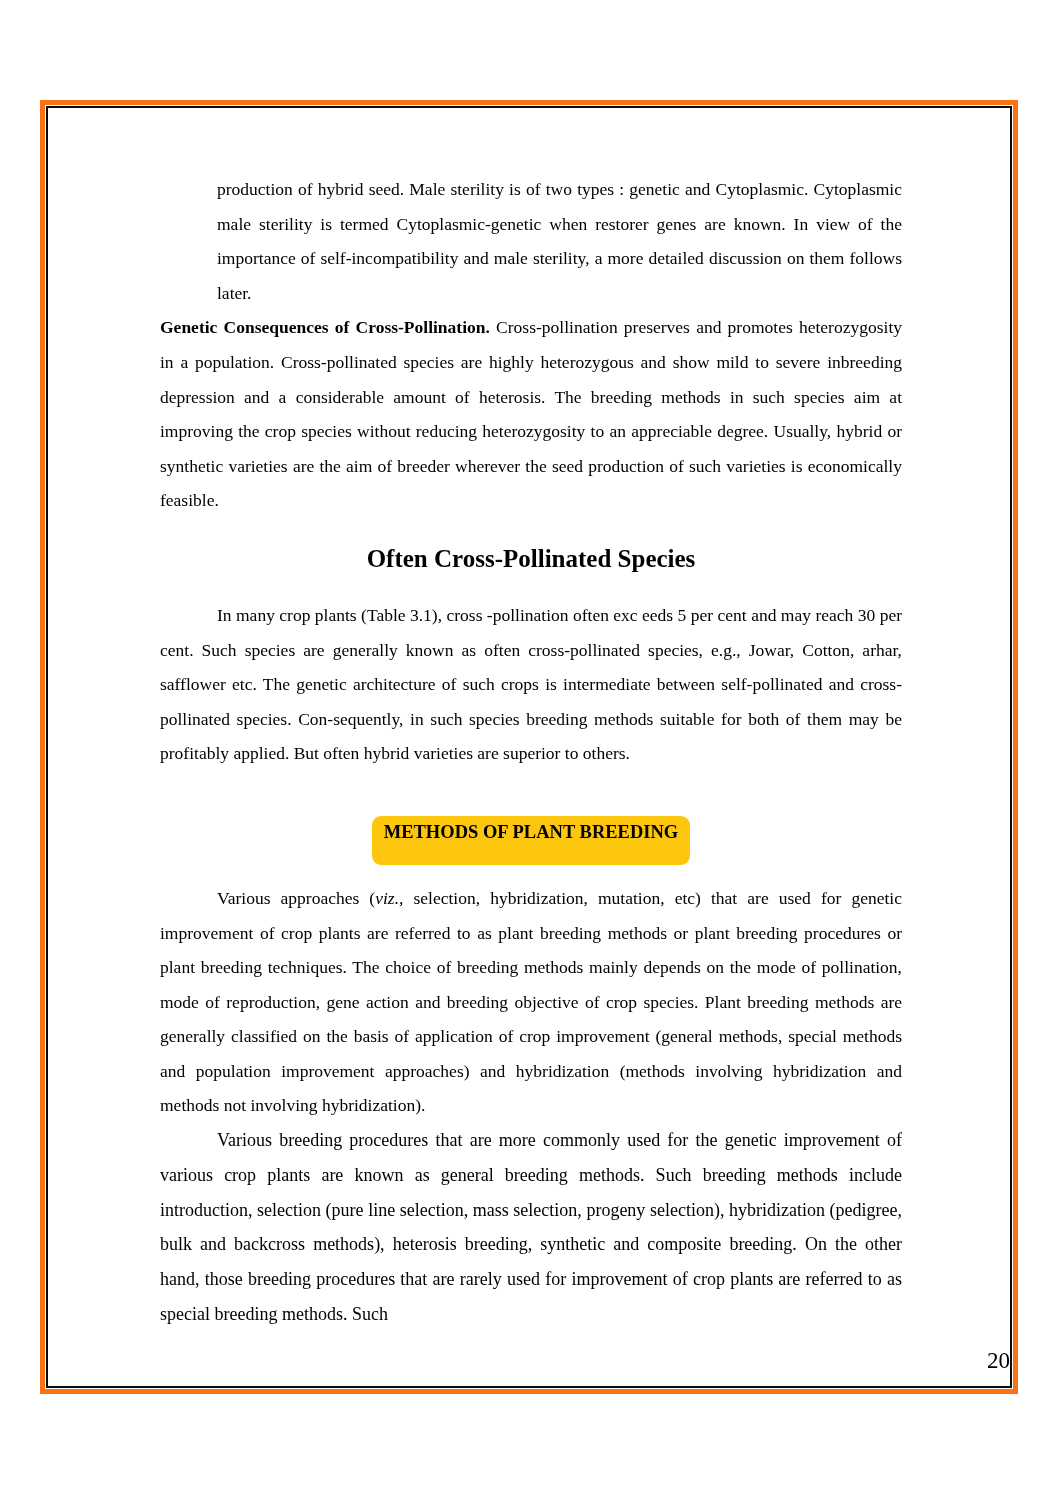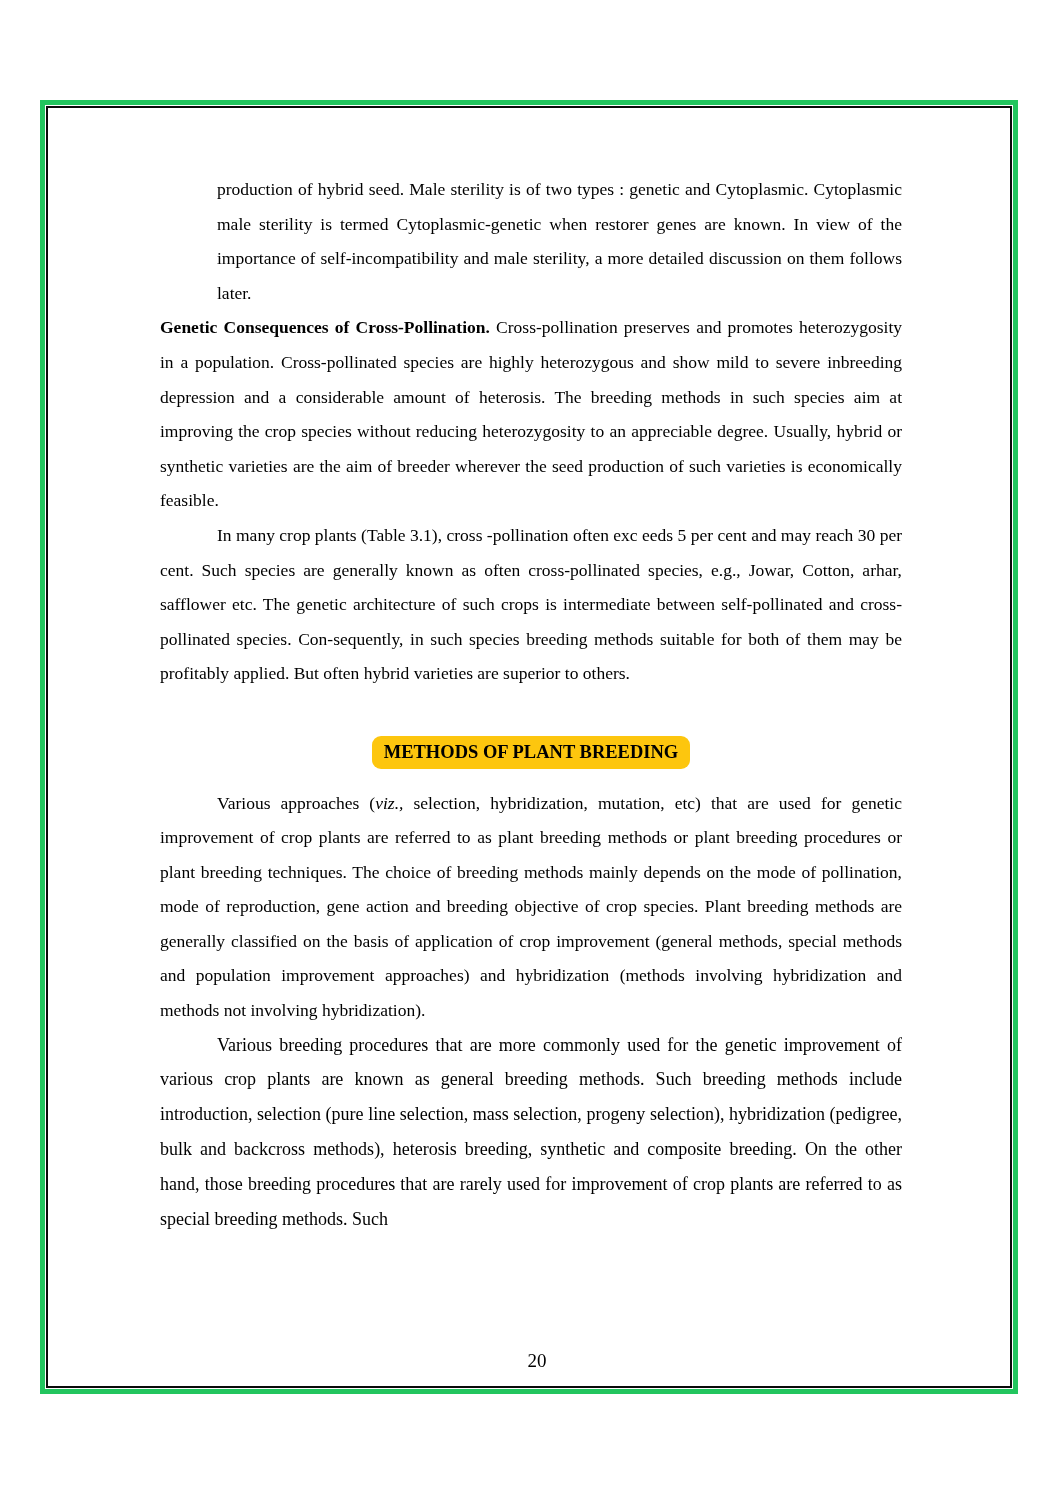--- a/index.html
+++ b/index.html
@@ -14,21 +14,21 @@
     font-family: "Liberation Serif", serif;
     color: #000000;
     overflow: hidden;
   }
   .frame {
     position: absolute;
     left: 40px;
     top: 100px;
     right: 40px;
     bottom: 103px;
-    border: 5px solid #22c55e;
+    border: 5px solid #f97316;
     text-decoration: underline;
   }
   .frame-inner {
     position: absolute;
     inset: 1px;
     border: 2px solid #0a0a0a;
   }
   .content {
     position: absolute;
     inset: 0;
@@ -57,48 +57,49 @@
   .h-methods-wrap {
     text-align: center;
     margin: 44px 0 16px 0;
     text-indent: 0;
   }
   .h-methods {
     display: inline-block;
     font-weight: bold;
     font-size: 18.5px;
     line-height: 22px;
-    padding: 5px 12px 6px 12px;
+    padding: 5px 12px 22px 12px;
     border-radius: 9px;
   }
   .small-par {
     font-size: 18px;
     line-height: 34.8px;
   }
   .page-number {
     position: absolute;
     left: 16px;
     right: 0;
     bottom: 14px;
-    text-align: center;
-    font-size: 19px;
+    text-align: right;
+    font-size: 23px;
     line-height: 22px;
   }
 </style>
 </head>
 <body>
 
 <div class="frame">
   <div class="frame-inner">
     <div class="content">
 
       <p class="hang-block">production of hybrid seed. Male sterility is of two types : genetic and Cytoplasmic. Cytoplasmic male sterility is termed Cytoplasmic-genetic when restorer genes are known. In view of the importance of self-incompatibility and male sterility, a more detailed discussion on them follows later.</p>
 
       <p><span class="bold">Genetic Consequences of Cross-Pollination.</span><span> Cross-pollination preserves and promotes heterozygosity in a population. Cross-pollinated species are highly heterozygous and show mild to severe inbreeding depression and a considerable amount of heterosis. The breeding methods in such species aim at improving the crop species without reducing heterozygosity to an appreciable degree. Usually, hybrid or synthetic varieties are the aim of breeder wherever the seed production of such varieties is economically feasible.</span></p>
 
+      <h2 class="h-often">Often Cross-Pollinated Species</h2>
 
       <p class="indent">In many crop plants (Table 3.1), cross -pollination often exc eeds 5 per cent and may reach 30 per cent. Such species are generally known as often cross-pollinated species, e.g., Jowar, Cotton, arhar, safflower etc. The genetic architecture of such crops is intermediate between self-pollinated and cross-pollinated species. Con-sequently, in such species breeding methods suitable for both of them may be profitably applied. But often hybrid varieties are superior to others.</p>
 
       <div class="h-methods-wrap">
         <span class="h-methods" id="methods-heading" style="background: rgb(253, 198, 14);">METHODS OF PLANT BREEDING</span>
       </div>
 
       <p class="indent"><span>Various approaches (</span><span class="italic">viz.,</span><span> selection, hybridization, mutation, etc) that are used for genetic improvement of crop plants are referred to as plant breeding methods or plant breeding procedures or plant breeding techniques. The choice of breeding methods mainly depends on the mode of pollination, mode of reproduction, gene action and breeding objective of crop species. Plant breeding methods are generally classified on the basis of application of crop improvement (general methods, special methods and population improvement approaches) and hybridization (methods involving hybridization and methods not involving hybridization).</span></p>
 
       <p class="indent small-par">Various breeding procedures that are more commonly used for the genetic improvement of various crop plants are known as general breeding methods. Such breeding methods include introduction, selection (pure line selection, mass selection, progeny selection), hybridization (pedigree, bulk and backcross methods), heterosis breeding, synthetic and composite breeding. On the other hand, those breeding procedures that are rarely used for improvement of crop plants are referred to as special breeding methods. Such</p>

